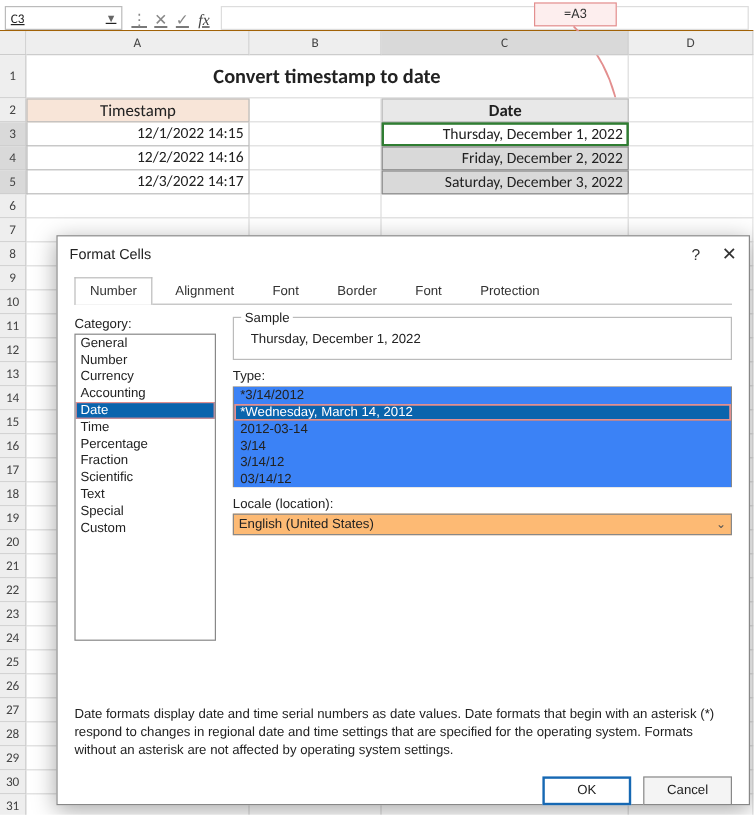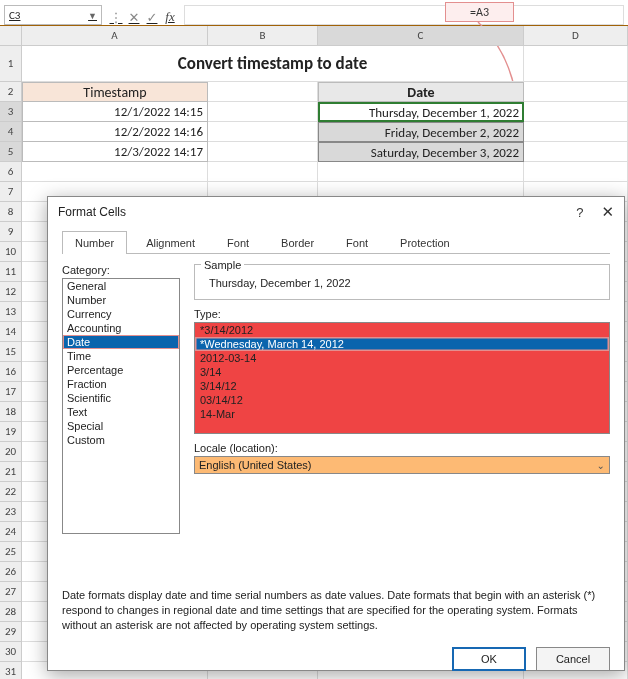--- a/index.html
+++ b/index.html
@@ -179,24 +179,24 @@
   .right-col { flex:1; display:flex; flex-direction:column; }
   .sample-box {
     border: 1px solid #bbb;
     padding: 6px 8px 10px 8px;
     margin-bottom: 8px;
   }
   .sample-box .lbl { font-size:11px; position:relative; top:-12px; background:#fff; padding:0 3px; left:-2px;}
   .sample-box .val { font-size:11px; margin-top:-6px; padding-left: 6px;}
   .type-list {
     border: 1px solid #888;
-    height: 112px;
+    height: 84px;
     overflow-y: scroll;
     font-size: 11px;
-    background:#ef4444;
+    background:#3b82f6;
   }
   .type-list .item { padding: 1px 5px; white-space:nowrap;}
   .type-list .item.sel { background:#0a64ad; color:#fff; }
   .type-list .item.sel.redbox { box-shadow: inset 0 0 0 1.5px #e38f8f; }
   .locale-select {
     width: 100%;
     border: 1px solid #888;
     background:#fdba74;
     padding: 2px 4px;
     font-size: 11px;

